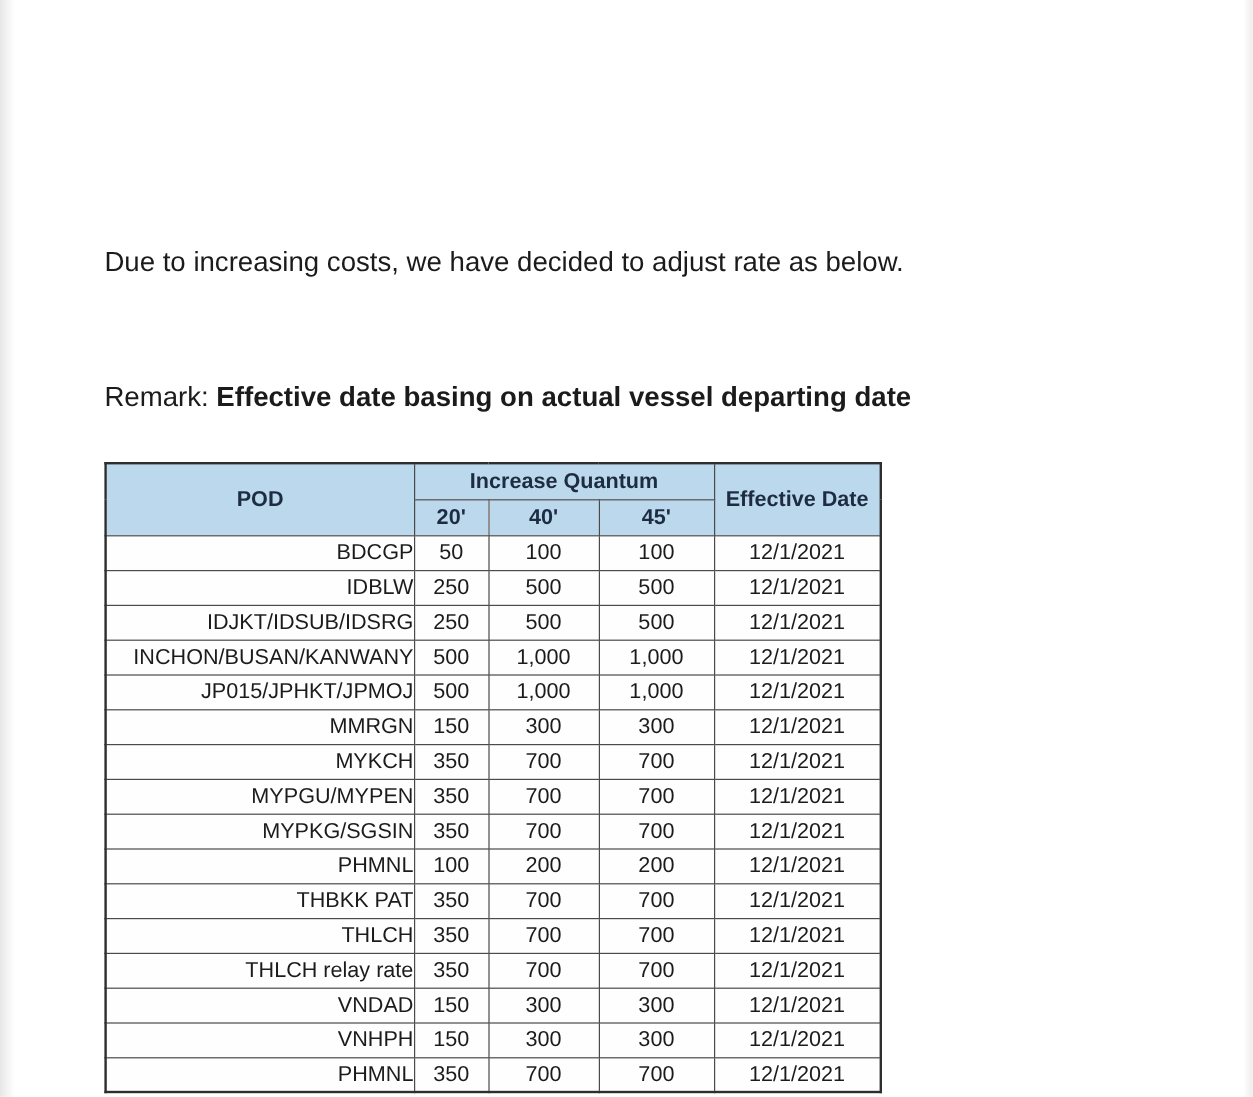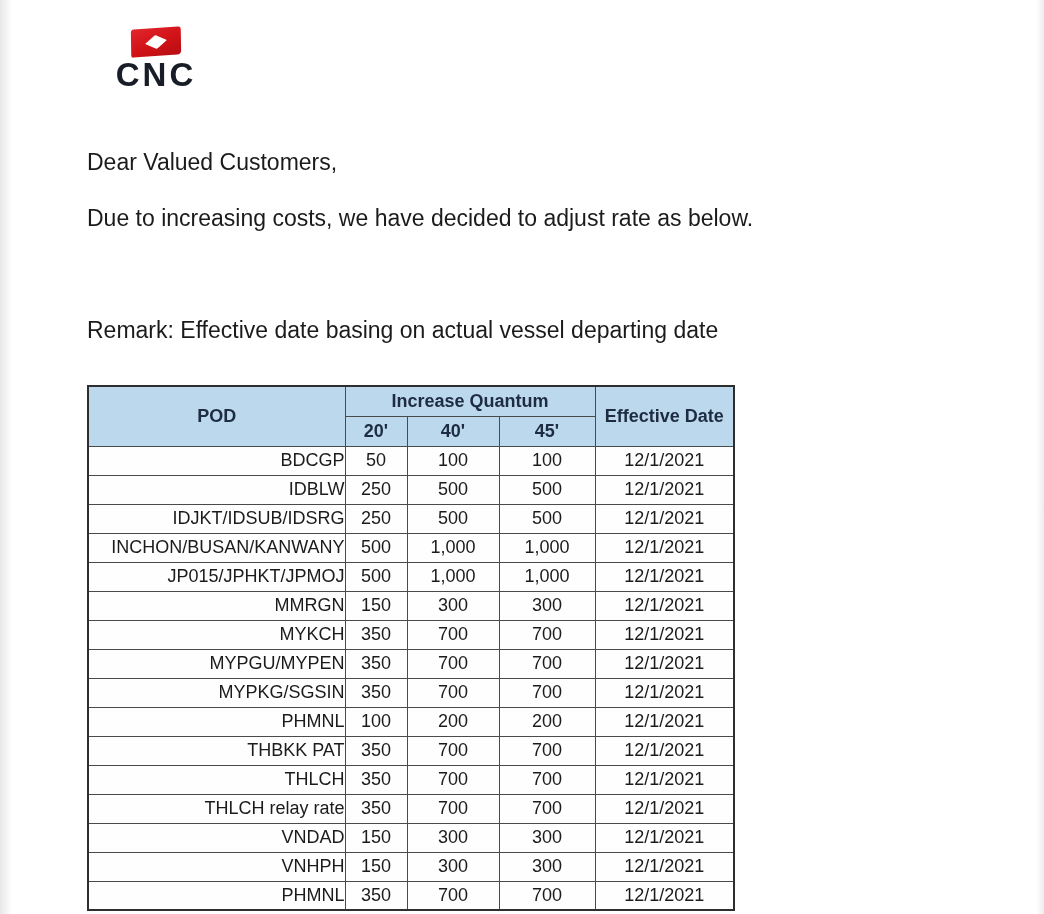--- a/index.html
+++ b/index.html
@@ -49,21 +49,21 @@
     font-size: 33px; font-weight: bold; letter-spacing: 3px;
     color: var(--logo-text); line-height: 1;
   }
 
   
   .content p { position: absolute; left: 0; margin: 0; font-size: 23px; line-height: 1.2; white-space: nowrap; }
   .greeting { top: 149px; }
   .body-line { top: 205px; }
   .pol-line { top: 261px; }
   .remark-line { top: 317px; }
-  .remark-line strong { font-weight: normal; }
+  .remark-line strong { font-weight: bold; }
 
   
   table.rate-table {
     position: absolute; left: 0; top: 385px;
     width: 646px;
     border-collapse: collapse;
     border: 2px solid var(--outer-border);
     table-layout: fixed;
   }
   .rate-table th, .rate-table td {
@@ -90,28 +90,21 @@
   .rate-table td.num, .rate-table td.date { text-align: center; }
 </style>
 </head>
 <body>
 
 <div class="edge left"></div>
 <div class="edge right"></div>
 
 <div class="content">
 
-  <div class="logo">
-    <div class="flag">
-      <div class="diamond"></div>
-    </div>
-    <div class="brand">CNC</div>
-  </div>
-
-  <p class="greeting">Dear Valued Customers,</p>
+
   <p class="body-line">Due to increasing costs, we have decided to adjust rate as below.</p>
   <p class="remark-line"><span>Remark: </span><strong>Effective date basing on actual vessel departing date</strong></p>
 
   <table class="rate-table">
     <colgroup>
       <col style="width:257px">
       <col style="width:62px">
       <col style="width:92px">
       <col style="width:96px">
       <col style="width:139px">

